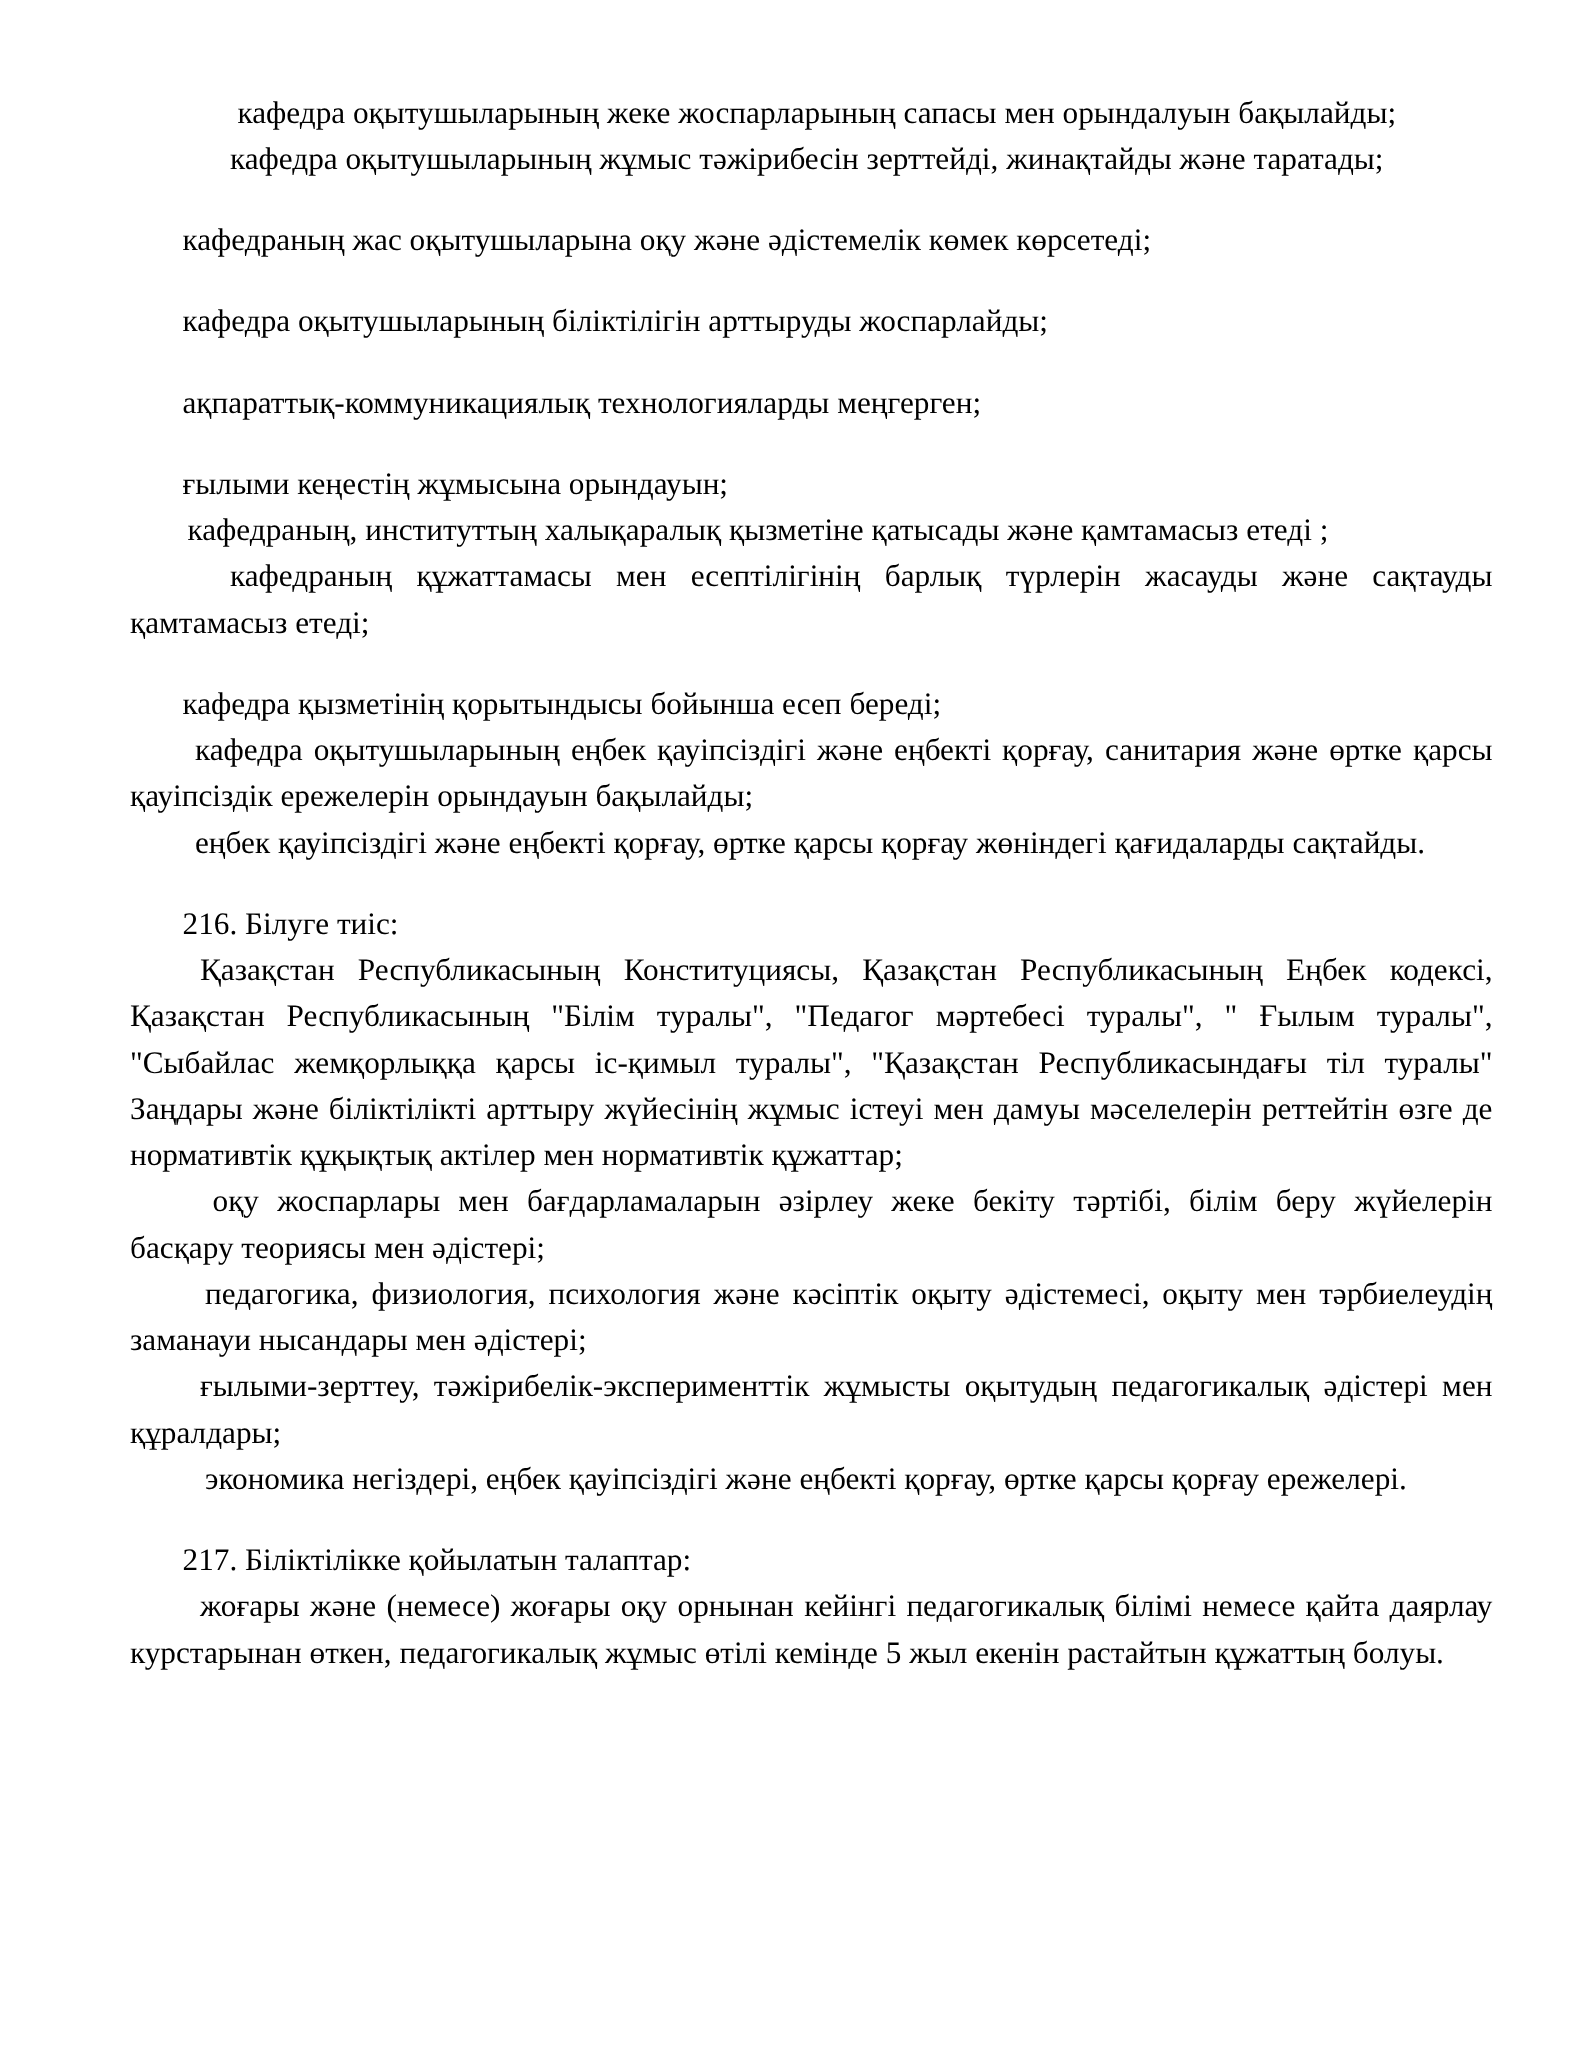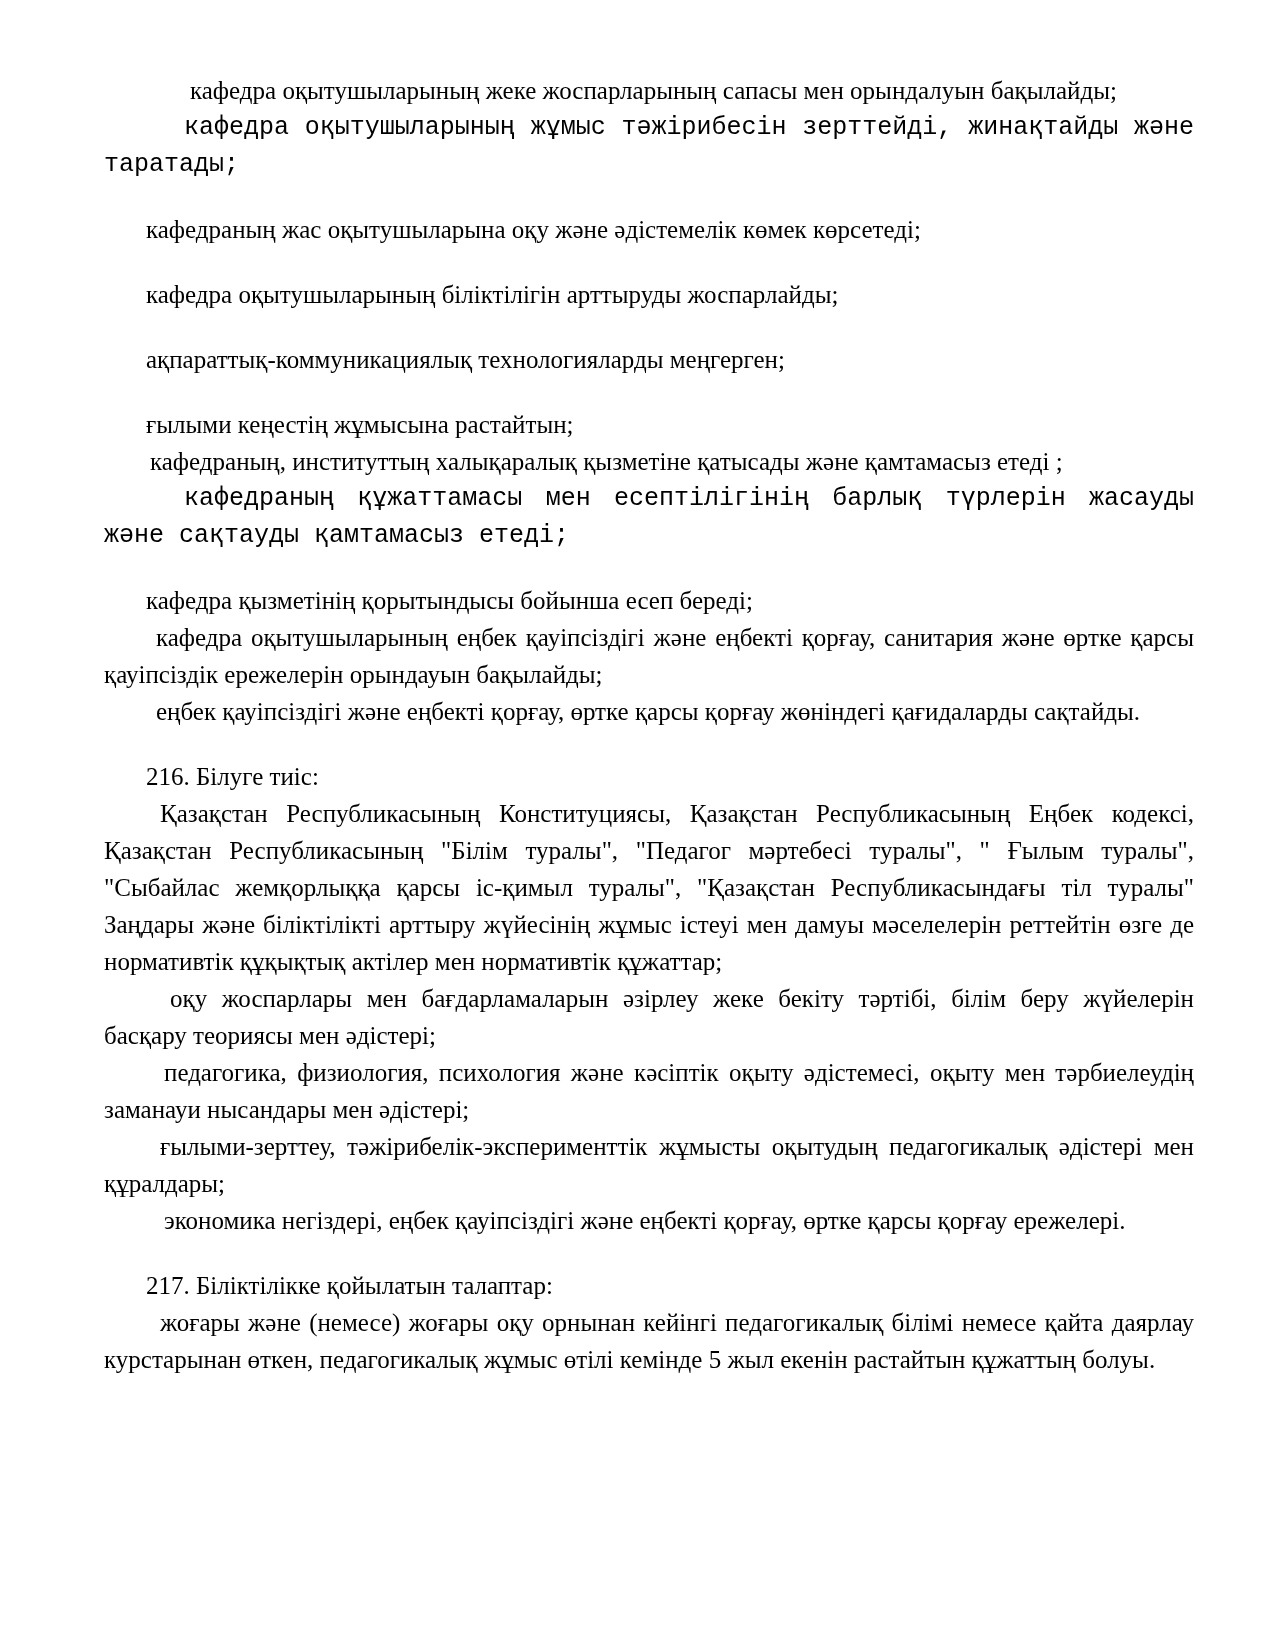--- a/index.html
+++ b/index.html
@@ -30,39 +30,39 @@
     width: 1090px;
     font-size: 25px;
     line-height: 37px;
   }
   .para {
     margin: 0;
     text-align: justify;
     text-align-last: left;
   }
   .ind-a { text-indent: 86px; }
-  .ind-b { text-indent: 80px; font-family: Liberation Mono, monospace; }
+  .ind-b { text-indent: 80px; }
   .ind-c { text-indent: 42px; margin-top: 28px; }
   .ind-d { text-indent: 46px; }
   .ind-e { text-indent: 52px; }
   .ind-f { text-indent: 56px; }
   .ind-g { text-indent: 60px; }
   .ind-h { text-indent: 66px; }
 </style>
 </head>
 <body>
 
 <div class="page">
   <div class="text-body">
     <p class="para ind-a">кафедра оқытушыларының жеке жоспарларының сапасы мен орындалуын бақылайды;</p>
     <p class="para ind-b">кафедра оқытушыларының жұмыс тәжірибесін зерттейді, жинақтайды және таратады;</p>
     <p class="para ind-c">кафедраның жас оқытушыларына оқу және әдістемелік көмек көрсетеді;</p>
     <p class="para ind-c">кафедра оқытушыларының біліктілігін арттыруды жоспарлайды;</p>
     <p class="para ind-c">ақпараттық-коммуникациялық технологияларды меңгерген;</p>
-    <p class="para ind-c">ғылыми кеңестің жұмысына растайтын;</p>
+    <p class="para ind-c">ғылыми кеңестің жұмысына орындауын;</p>
     <p class="para ind-d">кафедраның, институттың халықаралық қызметіне қатысады және қамтамасыз етеді ;</p>
     <p class="para ind-b">кафедраның құжаттамасы мен есептілігінің барлық түрлерін жасауды және сақтауды қамтамасыз етеді;</p>
     <p class="para ind-c">кафедра қызметінің қорытындысы бойынша есеп береді;</p>
     <p class="para ind-e">кафедра оқытушыларының еңбек қауіпсіздігі және еңбекті қорғау, санитария және өртке қарсы қауіпсіздік ережелерін орындауын бақылайды;</p>
     <p class="para ind-e">еңбек қауіпсіздігі және еңбекті қорғау, өртке қарсы қорғау жөніндегі қағидаларды сақтайды.</p>
     <p class="para ind-c">216. Білуге тиіс:</p>
     <p class="para ind-f">Қазақстан Республикасының Конституциясы, Қазақстан Республикасының Еңбек кодексі, Қазақстан Республикасының "Білім туралы", "Педагог мәртебесі туралы", " Ғылым туралы", "Сыбайлас жемқорлыққа қарсы іс-қимыл туралы", "Қазақстан Республикасындағы тіл туралы" Заңдары және біліктілікті арттыру жүйесінің жұмыс істеуі мен дамуы мәселелерін реттейтін өзге де нормативтік құқықтық актілер мен нормативтік құжаттар;</p>
     <p class="para ind-h">оқу жоспарлары мен бағдарламаларын әзірлеу жеке бекіту тәртібі, білім беру жүйелерін басқару теориясы мен әдістері;</p>
     <p class="para ind-g">педагогика, физиология, психология және кәсіптік оқыту әдістемесі, оқыту мен тәрбиелеудің заманауи нысандары мен әдістері;</p>
     <p class="para ind-f">ғылыми-зерттеу, тәжірибелік-эксперименттік жұмысты оқытудың педагогикалық әдістері мен құралдары;</p>

